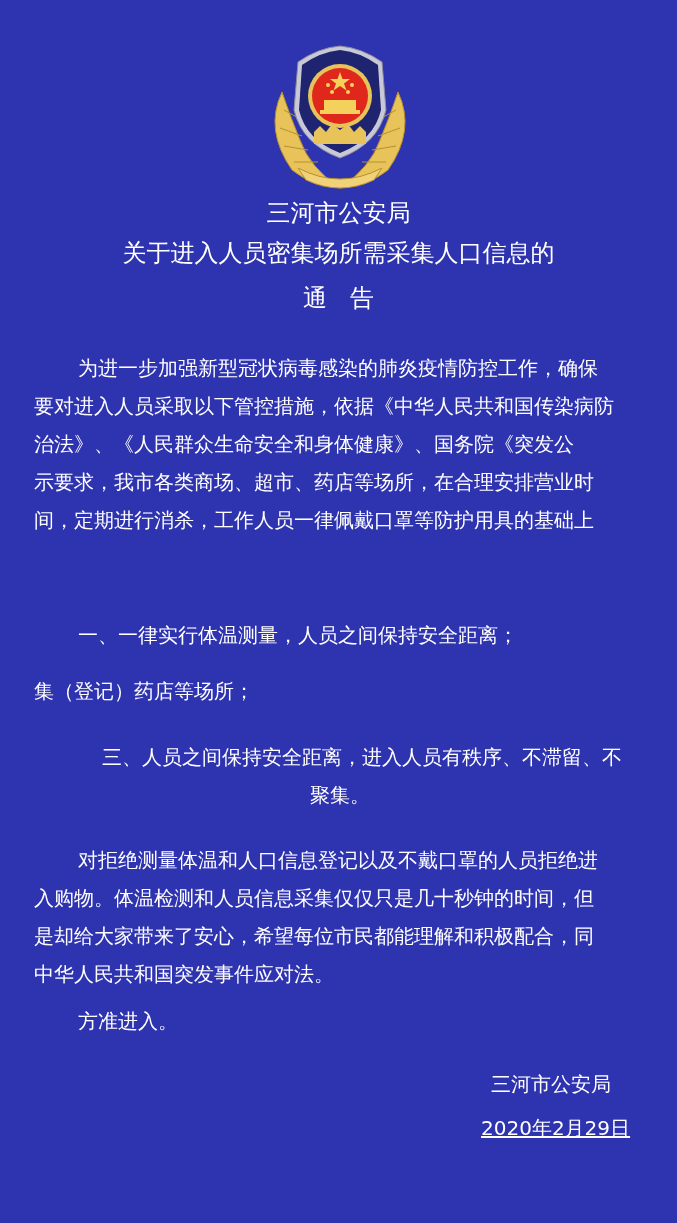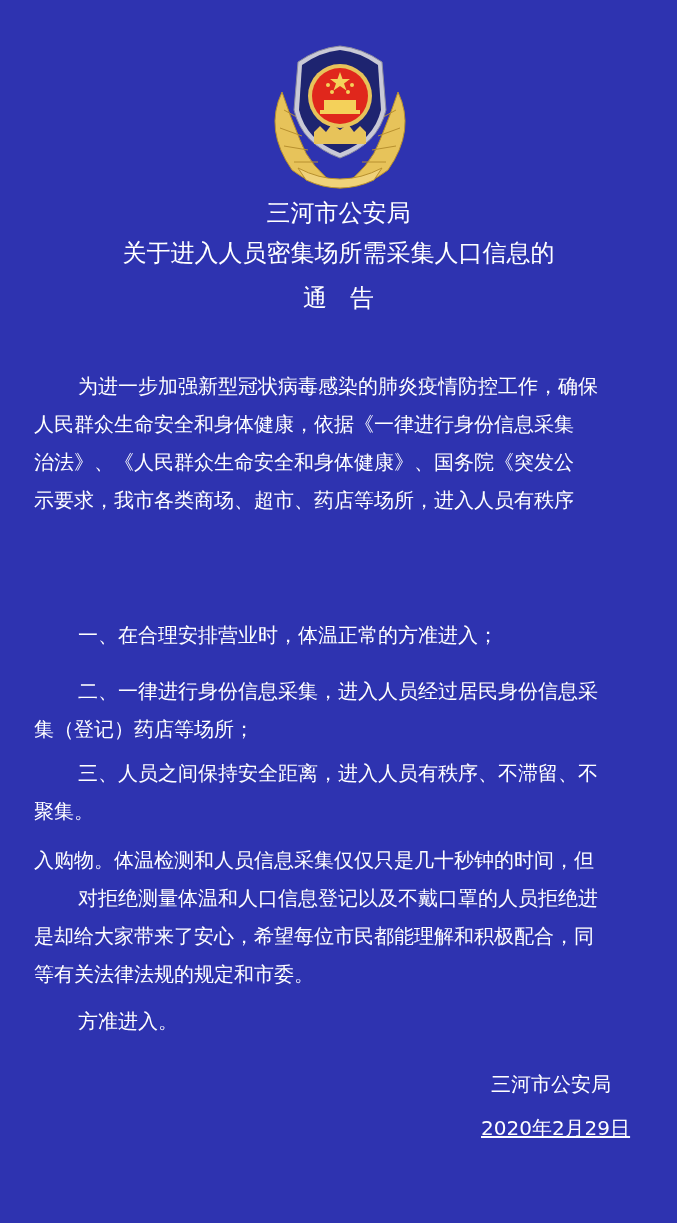--- a/index.html
+++ b/index.html
@@ -59,44 +59,44 @@
     <path d="M52 92 L58 86 L64 92 L70 84 L78 90 L86 84 L92 92 L98 86 L104 92 L104 104 L52 104Z" fill="#E7C35A"></path>
   </svg>
 </div>
 
 <div class="title t1">三河市公安局</div>
 <div class="title t2">关于进入人员密集场所需采集人口信息的</div>
 <div class="title t3">
   <span>通</span>&nbsp;&nbsp;&nbsp;<span>告</span>
 </div>
 
-<div class="body" style="top:367px;">
+<div class="body" style="top:349px;">
   <div class="line ind">为进一步加强新型冠状病毒感染的肺炎疫情防控工作，确保</div>
-  <div class="line">人民群众生命安全和身体健康，依据《一律进行身份信息采集</div>
+  <div class="line">要对进入人员采取以下管控措施，依据《中华人民共和国传染病防</div>
   <div class="line">治法》、《人民群众生命安全和身体健康》、国务院《突发公</div>
-  <div class="line">示要求，我市各类商场、超市、药店等场所，进入人员有秩序</div>
+  <div class="line">示要求，我市各类商场、超市、药店等场所，在合理安排营业时</div>
+  <div class="line">间，定期进行消杀，工作人员一律佩戴口罩等防护用具的基础上</div>
 </div>
 
 <div class="body" style="top:616px;">
-  <div class="line ind">一、在合理安排营业时，体温正常的方准进入；</div>
+  <div class="line ind">一、一律实行体温测量，人员之间保持安全距离；</div>
 </div>
 <div class="body" style="top:672px;">
-  <div class="line ind">二、一律进行身份信息采集，进入人员经过居民身份信息采</div>
   <div class="line">集（登记）药店等场所；</div>
 </div>
-<div class="body" style="top:754px;">
+<div class="body" style="top:738px;text-align:center;">
   <div class="line ind">三、人员之间保持安全距离，进入人员有秩序、不滞留、不</div>
   <div class="line">聚集。</div>
 </div>
 
 <div class="body" style="top:841px;">
+  <div class="line ind">对拒绝测量体温和人口信息登记以及不戴口罩的人员拒绝进</div>
   <div class="line">入购物。体温检测和人员信息采集仅仅只是几十秒钟的时间，但</div>
-  <div class="line ind">对拒绝测量体温和人口信息登记以及不戴口罩的人员拒绝进</div>
   <div class="line">是却给大家带来了安心，希望每位市民都能理解和积极配合，同</div>
-  <div class="line">等有关法律法规的规定和市委。</div>
+  <div class="line">中华人民共和国突发事件应对法。</div>
 </div>
 
 <div class="body" style="top:1002px;">
   <div class="line ind">方准进入。</div>
 </div>
 
 <div class="sig" style="left:491px; top:1070px;">三河市公安局</div>
 <div class="sig" style="left:481px; top:1114px;text-decoration:underline;">2020年2月29日</div>
 
 </body></html>

